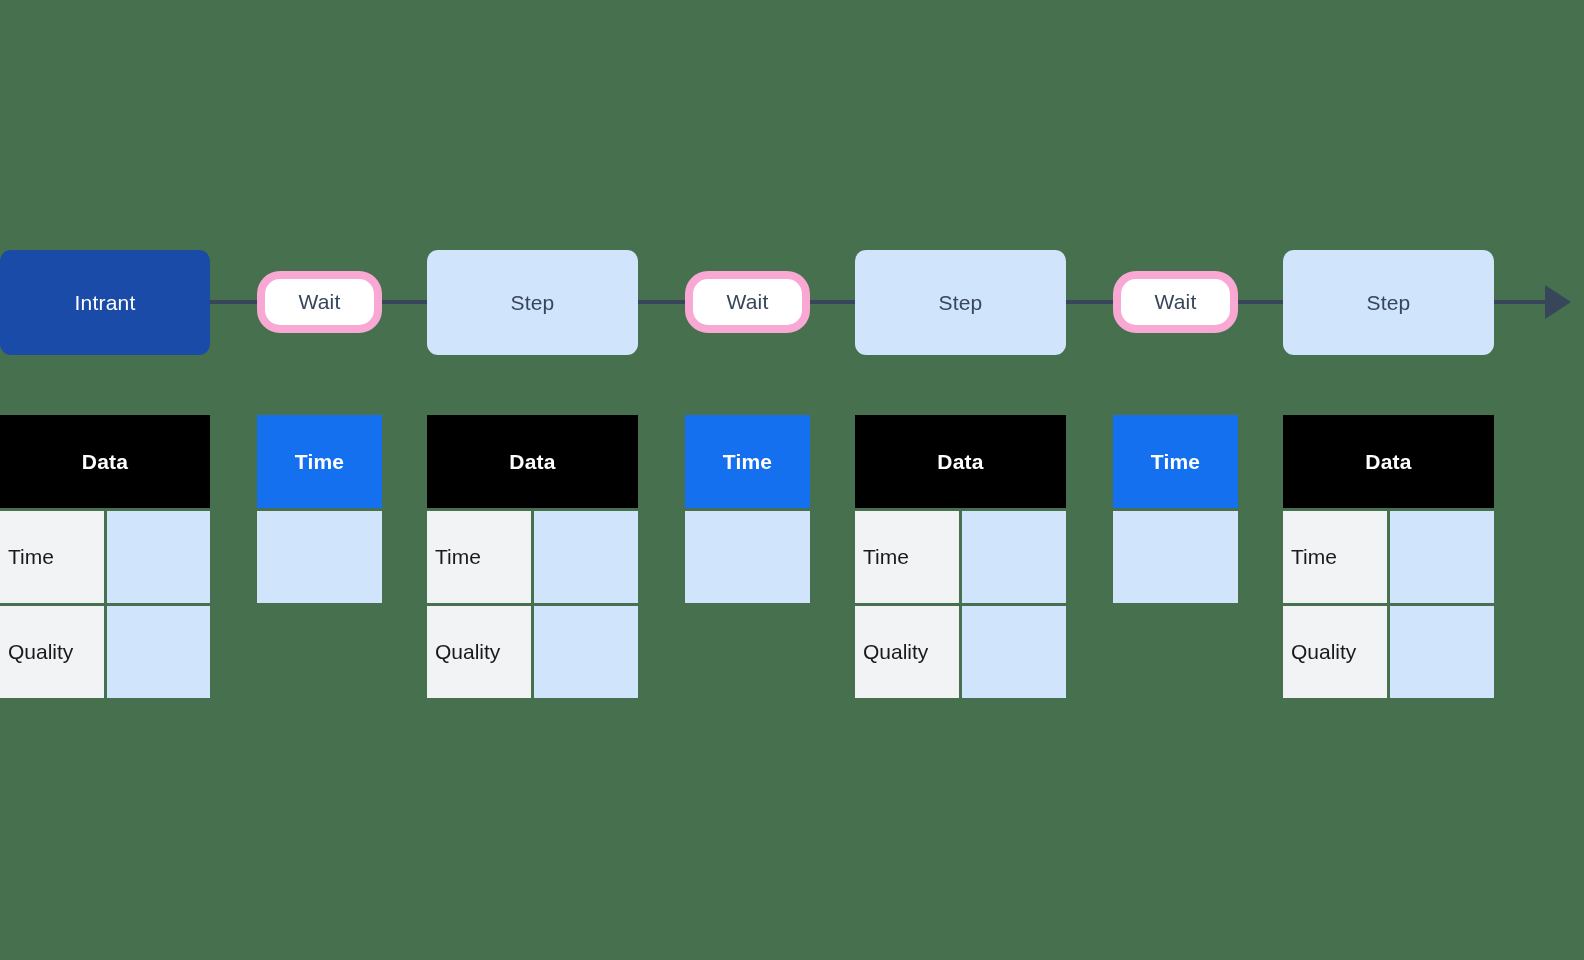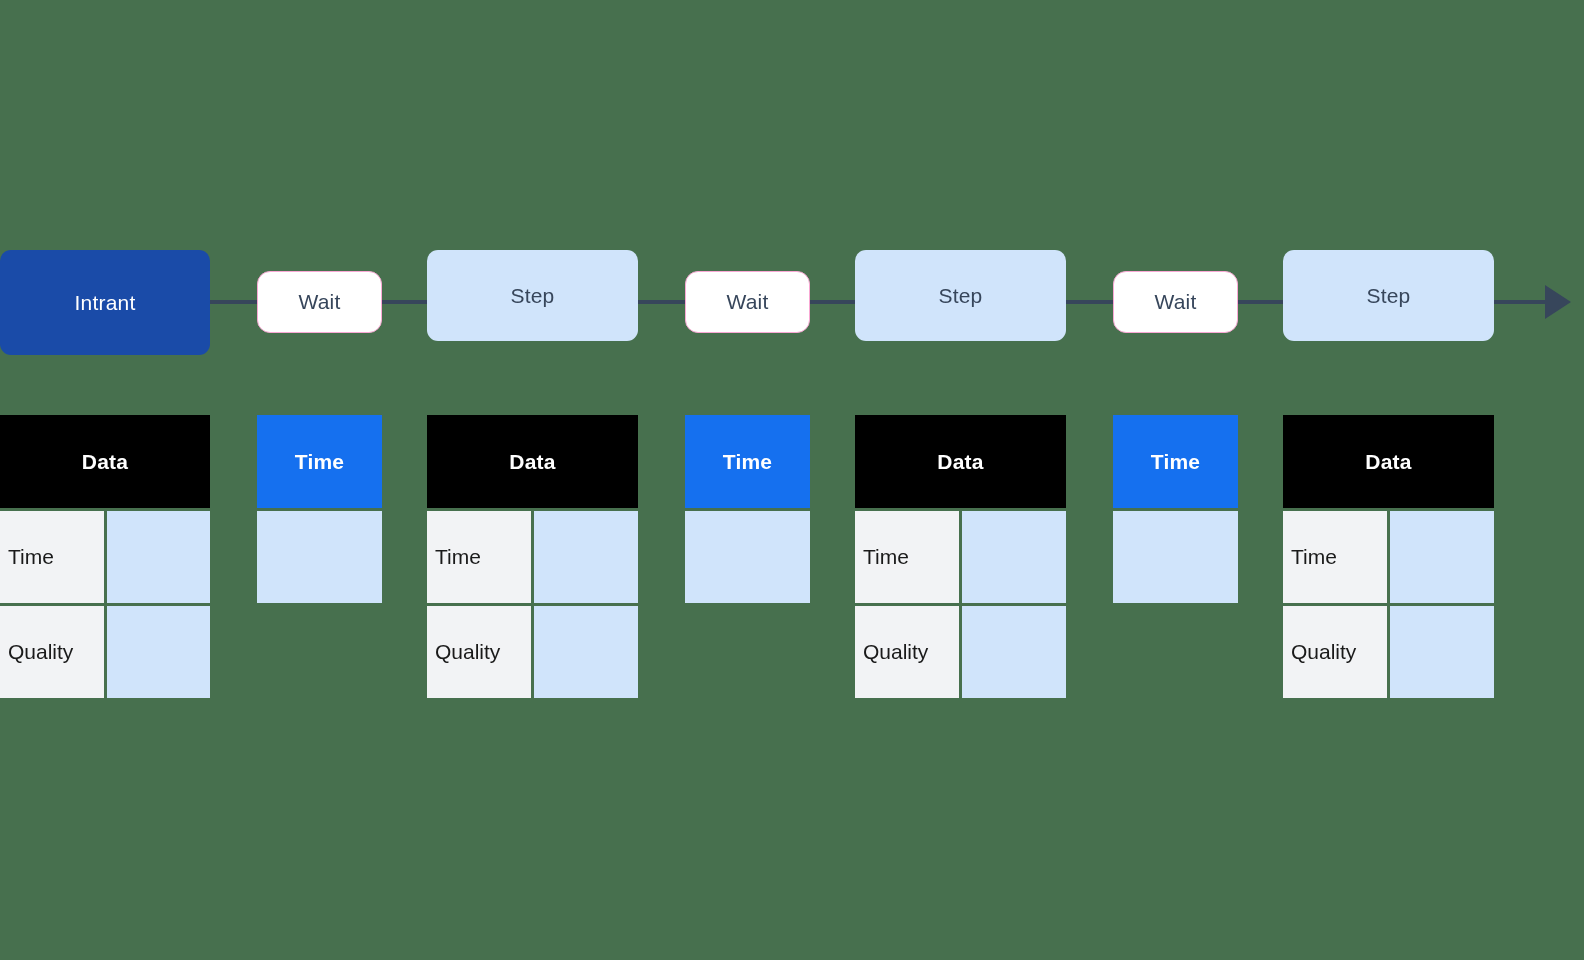--- a/index.html
+++ b/index.html
@@ -61,30 +61,30 @@
   .node.intrant {
     background: #1a4ba8;
     color: #ffffff;
     height: 105px;
     top: 0;
   }
 
   .node.step {
     background: #d0e4fb;
     color: #37465b;
-    height: 91px;
+    height: 105px;
     top: 0;
     text-align: right;
   }
 
   .node.wait {
     background: #ffffff;
     color: #37465b;
-    border: 1px solid #f9a8d4;
-    border-radius: 13px;
+    border: 8px solid #f9a8d4;
+    border-radius: 23px;
     height: 62px;
     top: 21px;
   }
 
   
   .table-group {
     position: absolute;
     top: 415px;
   }
 

